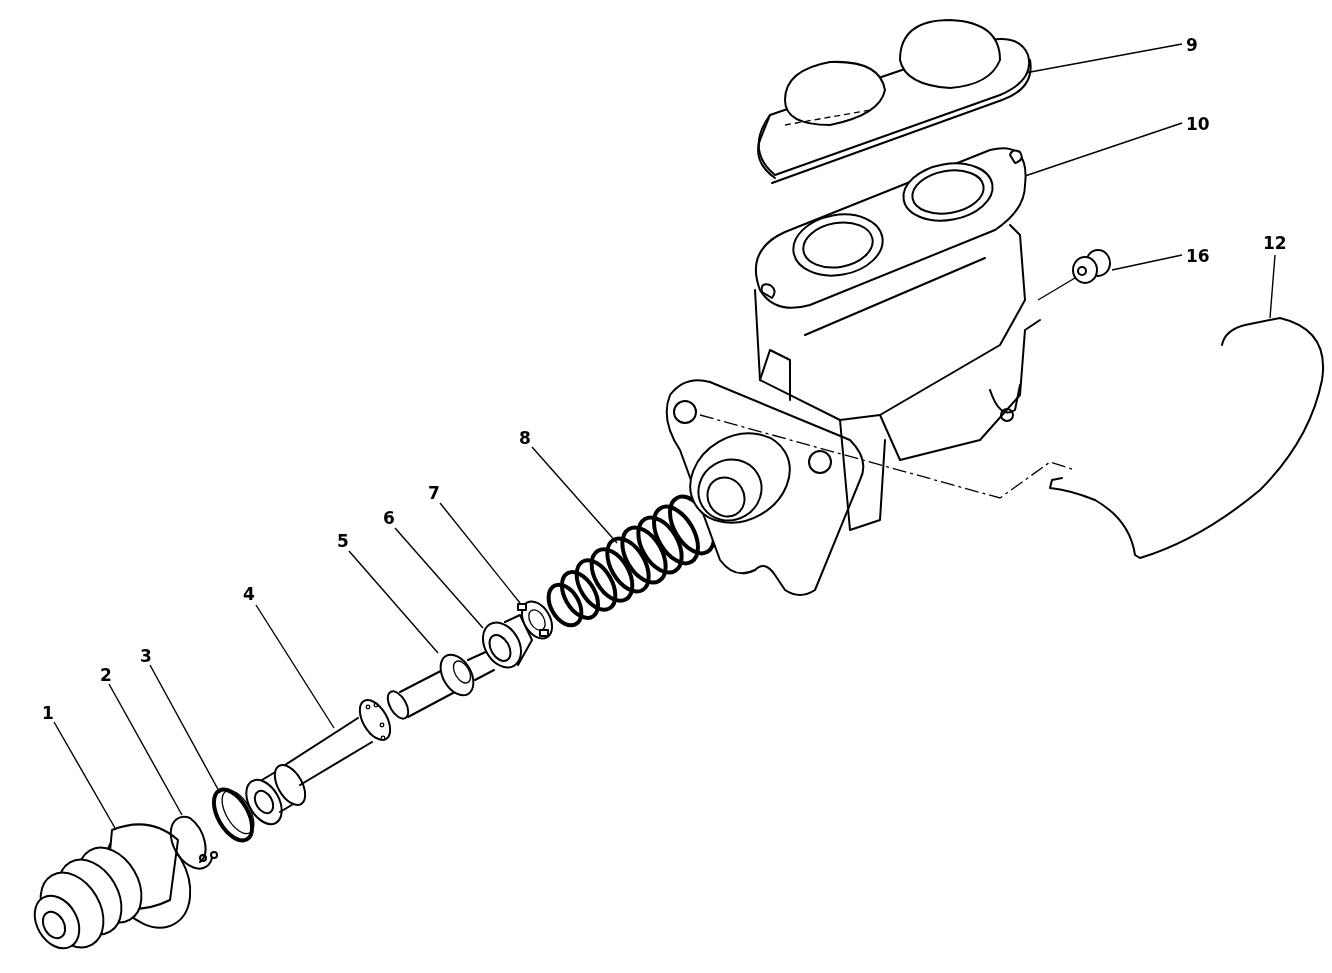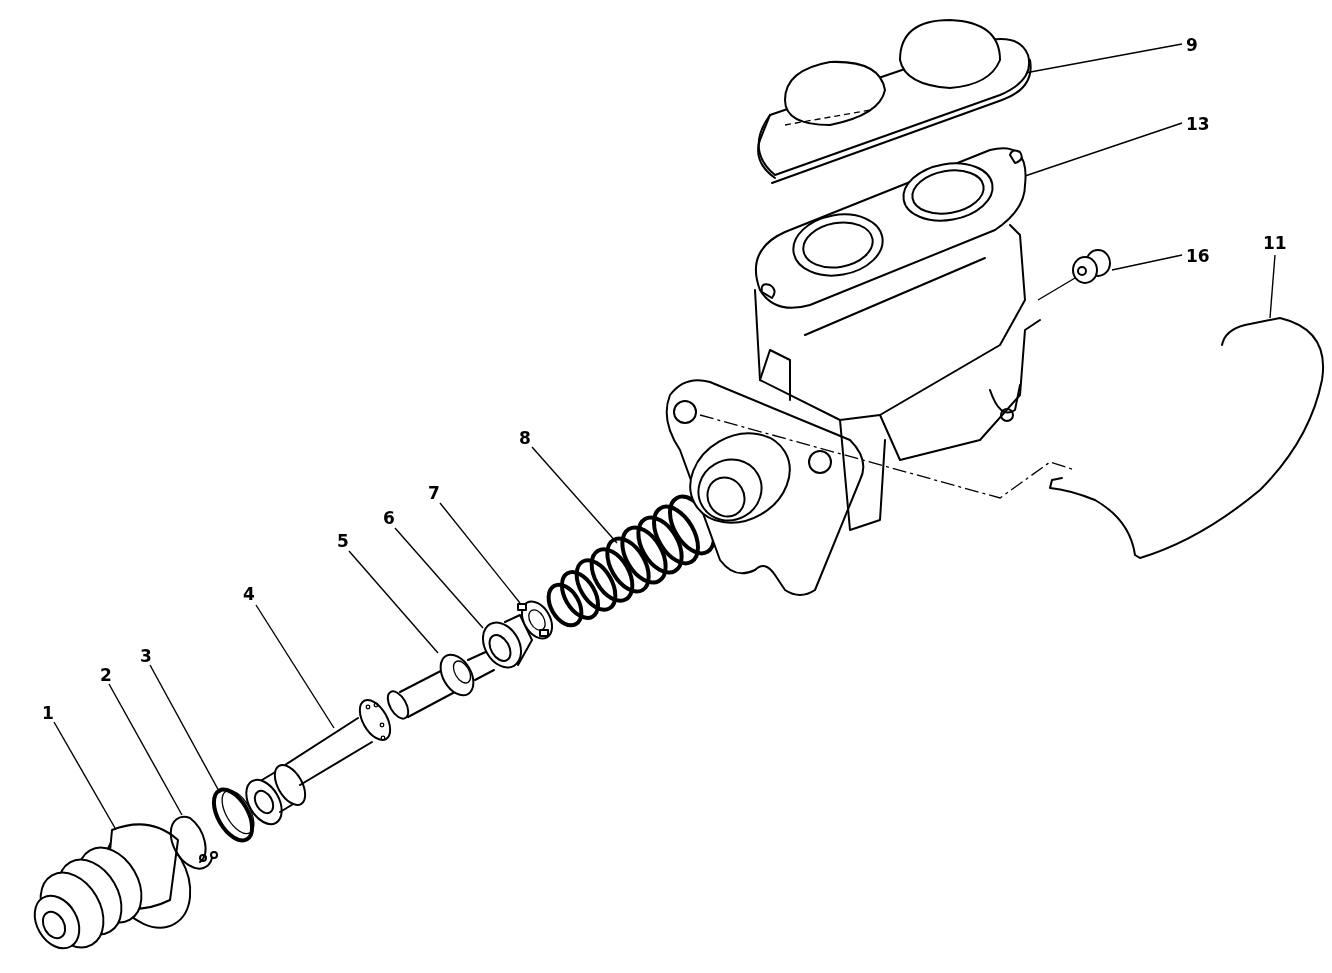--- a/index.html
+++ b/index.html
@@ -157,17 +157,17 @@
 
   <span class="callout" style="left:42px;top:705px;">1</span>
   <span class="callout" style="left:100px;top:667px;">2</span>
   <span class="callout" style="left:140px;top:648px;">3</span>
   <span class="callout" style="left:243px;top:586px;">4</span>
   <span class="callout" style="left:337px;top:533px;">5</span>
   <span class="callout" style="left:383px;top:510px;">6</span>
   <span class="callout" style="left:428px;top:485px;">7</span>
   <span class="callout" style="left:519px;top:430px;">8</span>
   <span class="callout" style="left:1186px;top:37px;">9</span>
-  <span class="callout" style="left:1186px;top:116px;">13</span>
+  <span class="callout" style="left:1186px;top:116px;">10</span>
   <span class="callout" style="left:1186px;top:248px;">16</span>
-  <span class="callout" style="left:1263px;top:235px;">11</span>
+  <span class="callout" style="left:1263px;top:235px;">12</span>
 
 </div>
 
 </body></html>

